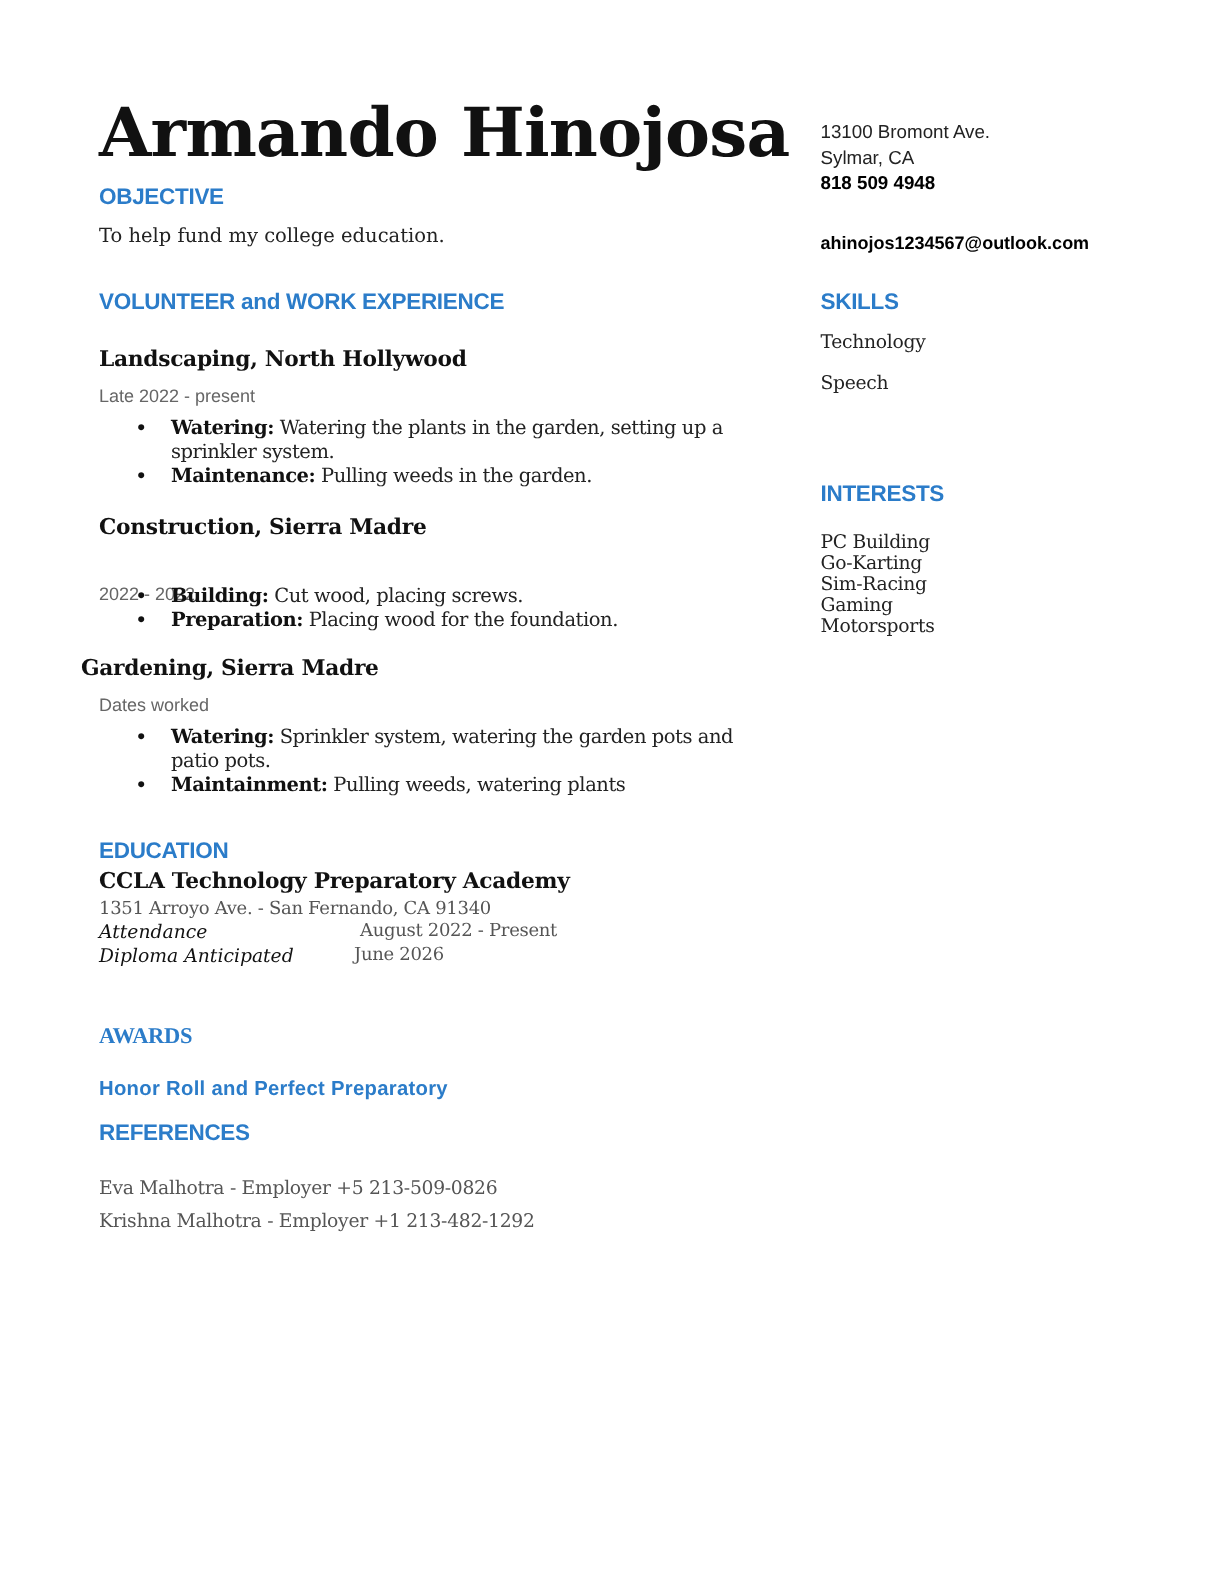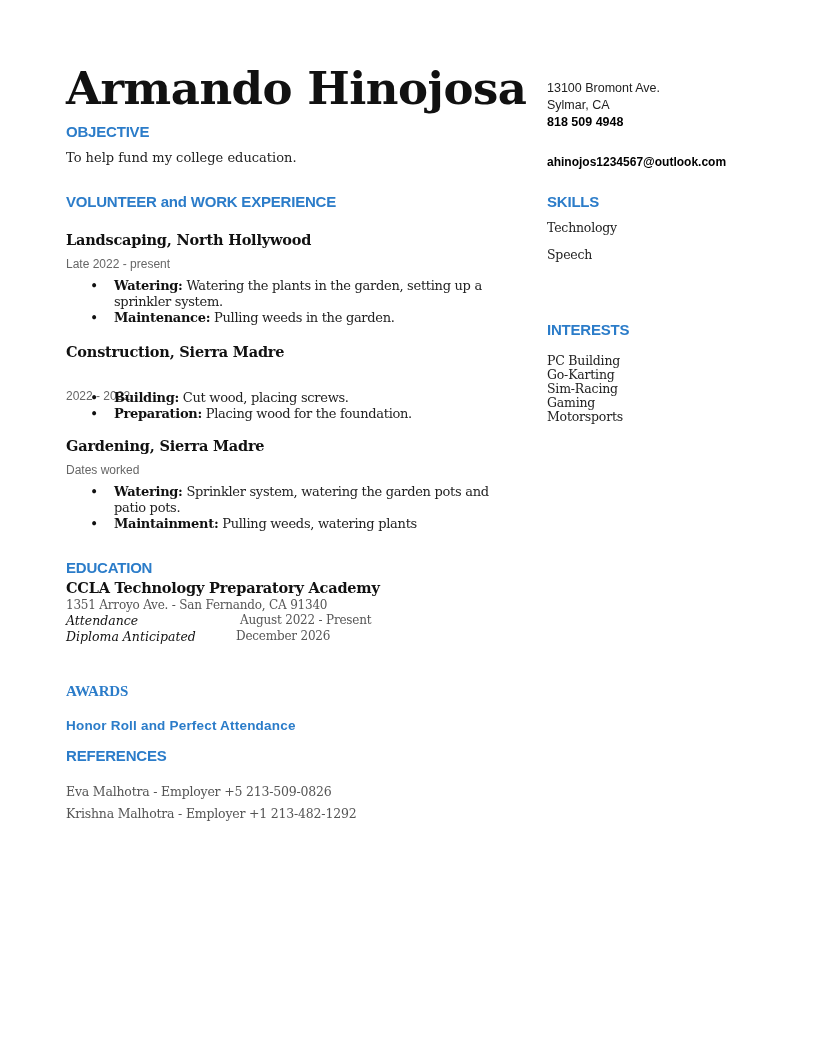--- a/index.html
+++ b/index.html
@@ -47,37 +47,37 @@
   <li><b>Maintenance:</b><span> Pulling weeds in the garden.</span></li>
 </ul>
 
 <div class="abs job-title" style="left:66px; top:343px;">Construction, Sierra Madre</div>
 <div class="abs dates" style="left:66px; top:369px;margin-top:20px;">2022 - 2022</div>
 <ul class="bullets" style="top:390px;">
   <li><b>Building:</b><span> Cut wood, placing screws.</span></li>
   <li><b>Preparation:</b><span> Placing wood for the foundation.</span></li>
 </ul>
 
-<div class="abs job-title" style="left:66px; top:437px;">Gardening, Sierra Madre</div>
+<div class="abs job-title" style="left:54px; top:437px;">Gardening, Sierra Madre</div>
 <div class="abs dates" style="left:66px; top:463px;">Dates worked</div>
 <ul class="bullets" style="top:484px;">
   <li><b>Watering:</b><span> Sprinkler system, watering the garden pots and patio pots.</span></li>
   <li><b>Maintainment:</b><span> Pulling weeds, watering plants</span></li>
 </ul>
 
 <div class="abs heading" style="left:66px; top:559px;">EDUCATION</div>
 <div class="abs job-title" style="left:66px; top:579px;">CCLA Technology Preparatory Academy</div>
 <div class="abs edu-line" style="left:66px; top:598px;">1351 Arroyo Ave. -  San Fernando, CA 91340</div>
 <div class="abs edu-label" style="left:66px; top:613px;">Attendance</div>
 <div class="abs edu-line" style="left:240px; top:613px;">August 2022 - Present</div>
 <div class="abs edu-label" style="left:66px; top:629px;">Diploma Anticipated</div>
-<div class="abs edu-line" style="left:236px; top:629px;">December 2026</div>
+<div class="abs edu-line" style="left:236px; top:629px;">June 2026</div>
 
 <div class="abs heading" style="left:66px; top:683px;font-family:Liberation Serif, serif;">AWARDS</div>
-<div class="abs award" style="left:66px; top:718px;">Honor Roll and Perfect Attendance</div>
+<div class="abs award" style="left:66px; top:718px;">Honor Roll and Perfect Preparatory</div>
 
 <div class="abs heading" style="left:66px; top:747px;">REFERENCES</div>
 <div class="abs ref" style="left:66px; top:784px;">Eva Malhotra - Employer  +5 213-509-0826</div>
 <div class="abs ref" style="left:66px; top:806px;">Krishna Malhotra - Employer +1 213-482-1292</div>
 
 <div class="abs heading" style="left:547px; top:193px;">SKILLS</div>
 <div class="abs side-item" style="left:547px; top:220px;">Technology</div>
 <div class="abs side-item" style="left:547px; top:247px;">Speech</div>
 
 <div class="abs heading" style="left:547px; top:321px;">INTERESTS</div>

